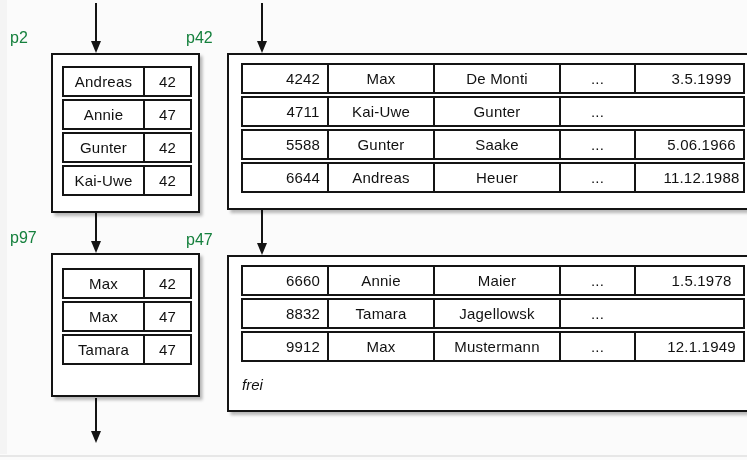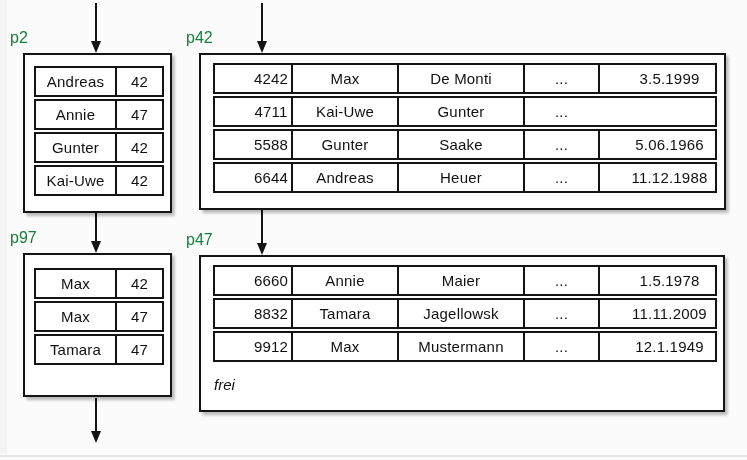--- a/index.html
+++ b/index.html
@@ -14,20 +14,21 @@
   }
   .edge-left { position:absolute; left:0; top:0; width:7px; height:454px; background:var(--edge-strip); }
   .rule-bottom { position:absolute; left:0; top:455px; width:747px; height:2px; background:var(--bottom-rule); }
 
   .page-label { position:absolute; font-size:16px; line-height:18px; color:#15803d; }
 
   .pagebox {
     position:absolute; background:var(--box-fill);
     border:2px solid var(--line); box-sizing:border-box;
     box-shadow:2.5px 3px 3px rgba(0,0,0,0.28);
+    margin-left:28px;
   }
   #box-p2  { left:23px;  top:53px;  width:149px; height:160px; }
   #box-p42 { left:199px; top:53px;  width:527px; height:157px; }
   #box-p97 { left:23px;  top:253px; width:149px; height:144px; }
   #box-p47 { left:199px; top:255px; width:526px; height:157px; }
 
   #lbl-p2  { left:10px;  top:29px; }
   #lbl-p42 { left:186px; top:29px; }
   #lbl-p97 { left:10px;  top:229px; }
   #lbl-p47 { left:186px; top:231px; }
@@ -45,21 +46,21 @@
   .row:last-child { margin-bottom:0; }
   .c {
     display:flex; align-items:center; justify-content:center;
     box-sizing:border-box; font-size:15px; letter-spacing:0.2px; white-space:nowrap;
   }
   .c + .c { border-left:2px solid var(--line); }
   
   .t-small .s1 { width:79px; }
   .t-small .s2 { flex:1;text-align:right; }
   
-  .t-big .b1 { width:76px;padding-left:36px; }
+  .t-big .b1 { width:84px;padding-left:36px; }
   .t-big .b2 { width:106px; }
   .t-big .b3 { width:126px; }
   .t-big .b4 { width:75px; }
   .t-big .b5 { flex:1;padding-left:24px; }
 
   .free-note { position:absolute; left:13px; top:119px; font-size:15px; font-style:italic; }
 
   .arrow { position:absolute; width:10px; }
   .arrow .aline { position:absolute; left:4.25px; top:0; bottom:11px; width:1.5px; background:var(--line); }
   .arrow .ahead {
@@ -183,21 +184,20 @@
         <div class="c b2">Annie</div>
         <div class="c b3">Maier</div>
         <div class="c b4">...</div>
         <div class="c b5">1.5.1978</div>
       </div>
       <div class="row">
         <div class="c b1">8832</div>
         <div class="c b2">Tamara</div>
         <div class="c b3">Jagellowsk</div>
         <div class="c b4">...</div>
-        <div class="c b5">11.11.2009</div>
       </div>
       <div class="row">
         <div class="c b1">9912</div>
         <div class="c b2">Max</div>
         <div class="c b3">Mustermann</div>
         <div class="c b4">...</div>
         <div class="c b5">12.1.1949</div>
       </div>
     </div>
     <div class="free-note">frei</div>

